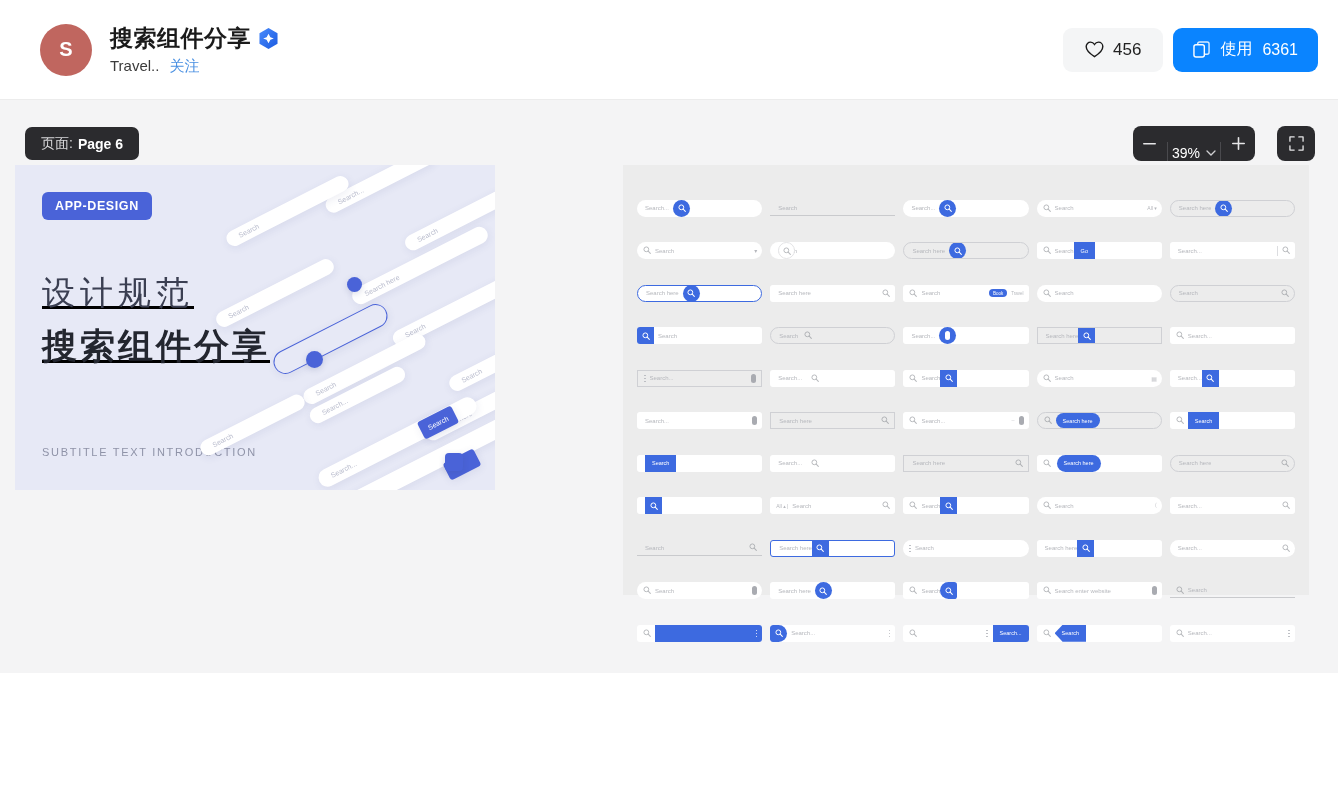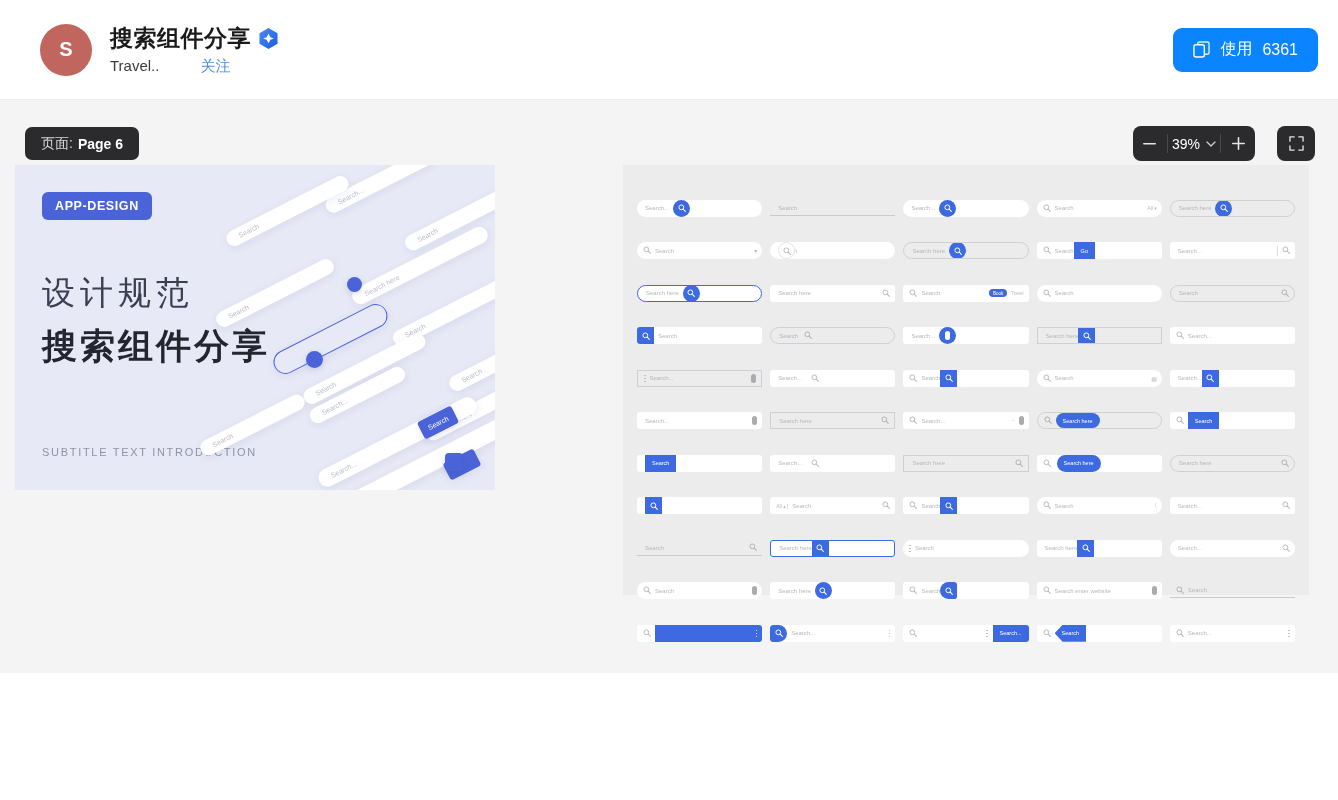--- a/index.html
+++ b/index.html
@@ -21,21 +21,21 @@
     background:#c0665f; color:#fff; display:flex;
     align-items:center; justify-content:center;
     font-size:20px; font-weight:600; flex:0 0 auto;
   }
   .title-wrap { margin-left:18px; display:flex; flex-direction:column; justify-content:center; }
   .title-row { display:flex; align-items:center; gap:8px; }
   .title-text { font-size:23px; font-weight:700; color:#1a1a1a; letter-spacing:.5px; }
   .verified { width:19px; height:21px; display:block; }
   .sub-row { display:flex; align-items:baseline; gap:10px; margin-top:3px; }
   .author { font-size:15px; color:#3b3b3b; }
-  .follow { font-size:15px; color:#4a90e2; cursor:pointer;margin-left:31px; }
+  .follow { font-size:15px; color:#4a90e2; cursor:pointer; }
 
   .header-right { margin-left:auto; display:flex; align-items:center; gap:10px; }
   .like-btn {
     display:flex; align-items:center; gap:9px;
     background:#f4f5f6; border-radius:9px;
     height:44px; padding:0 22px; cursor:pointer;
   }
   .like-count { font-size:17px; color:#222; }
   .use-btn {
     display:flex; align-items:center; gap:10px;
@@ -55,38 +55,38 @@
     background:#2b2b2e; color:#fff; border-radius:7px;
     height:33px; display:flex; align-items:center; padding:0 16px;
     font-size:14px; z-index:5;
   }
   .page-badge .pb-label { color:#d8d8da; }
   .page-badge .pb-value { color:#fff; font-weight:700; margin-left:5px; }
 
   .zoom-ctrl {
     position:absolute; right:83px; top:26px; height:35px;
     background:#2b2b2e; border-radius:8px; display:flex;
-    align-items:center; color:#fff; z-index:5;
+    align-items:flex-end; color:#fff; z-index:5;
   }
   .zoom-btn { width:34px; height:35px; display:flex; align-items:center;
               justify-content:center; cursor:pointer; font-size:17px; color:#e6e6e8; }
   .zoom-val { display:flex; align-items:center; gap:6px; padding:0 4px; cursor:pointer; font-size:14px; }
   .zoom-divider { width:1px; height:19px; background:#4a4a4e; }
   .fs-btn {
     position:absolute; right:23px; top:26px; width:38px; height:35px;
     background:#2b2b2e; border-radius:8px; display:flex;
     align-items:center; justify-content:center; cursor:pointer; z-index:5;
   }
 
   
   .cover {
     position:absolute; left:15px; top:65px; width:480px; height:325px;
     background:#e7e9f6; overflow:hidden;
   }
-  .cover-inner { position:absolute; inset:0; padding:27px 0 0 27px; z-index:3; }
+  .cover-inner { position:absolute; inset:0; padding:27px 0 0 27px; z-index:3;text-decoration:underline; }
   .tag {
     display:inline-block; background:#4a63d8; color:#fff;
     font-size:12.5px; font-weight:700; letter-spacing:.6px;
     padding:7px 13px; border-radius:6px;
   }
   .cover-h1 { margin-top:51px; font-size:33px; color:#3b3f52; letter-spacing:5px; font-weight:400; }
   .cover-h2 { margin-top:7px; font-size:35px; color:#23262f; letter-spacing:3px; font-weight:700; }
   .cover-sub {
     position:absolute; left:27px; bottom:32px;
     font-size:11px; letter-spacing:1.7px; color:#8f93a8; font-weight:500;
@@ -181,20 +181,26 @@
           </svg>
         </span>
       </div>
       <div class="sub-row">
         <span class="author">Travel..</span>
         <span class="follow">关注</span>
       </div>
     </div>
 
     <div class="header-right">
+      <div class="like-btn">
+        <svg width="19" height="17" viewBox="0 0 20 18">
+          <path d="M10 16.5 C10 16.5 1.2 11.2 1.2 5.9 C1.2 3.2 3.3 1.2 5.8 1.2 C7.5 1.2 9.1 2.2 10 3.7 C10.9 2.2 12.5 1.2 14.2 1.2 C16.7 1.2 18.8 3.2 18.8 5.9 C18.8 11.2 10 16.5 10 16.5 Z" fill="none" stroke="#1a1a1a" stroke-width="1.5"></path>
+        </svg>
+        <span class="like-count">456</span>
+      </div>
       <div class="use-btn">
         <svg width="17" height="17" viewBox="0 0 18 18">
           <rect x="1" y="4" width="11" height="13" rx="2.2" fill="none" stroke="#fff" stroke-width="1.5"></rect>
           <path d="M5 4 V3 A2 2 0 0 1 7 1 H15 A2 2 0 0 1 17 3 V12 A2 2 0 0 1 15 14 H12" fill="none" stroke="#fff" stroke-width="1.5" opacity=".85"></path>
         </svg>
         <span class="use-label">使用</span>
         <span class="use-count">6361</span>
       </div>
     </div>
   </div>

